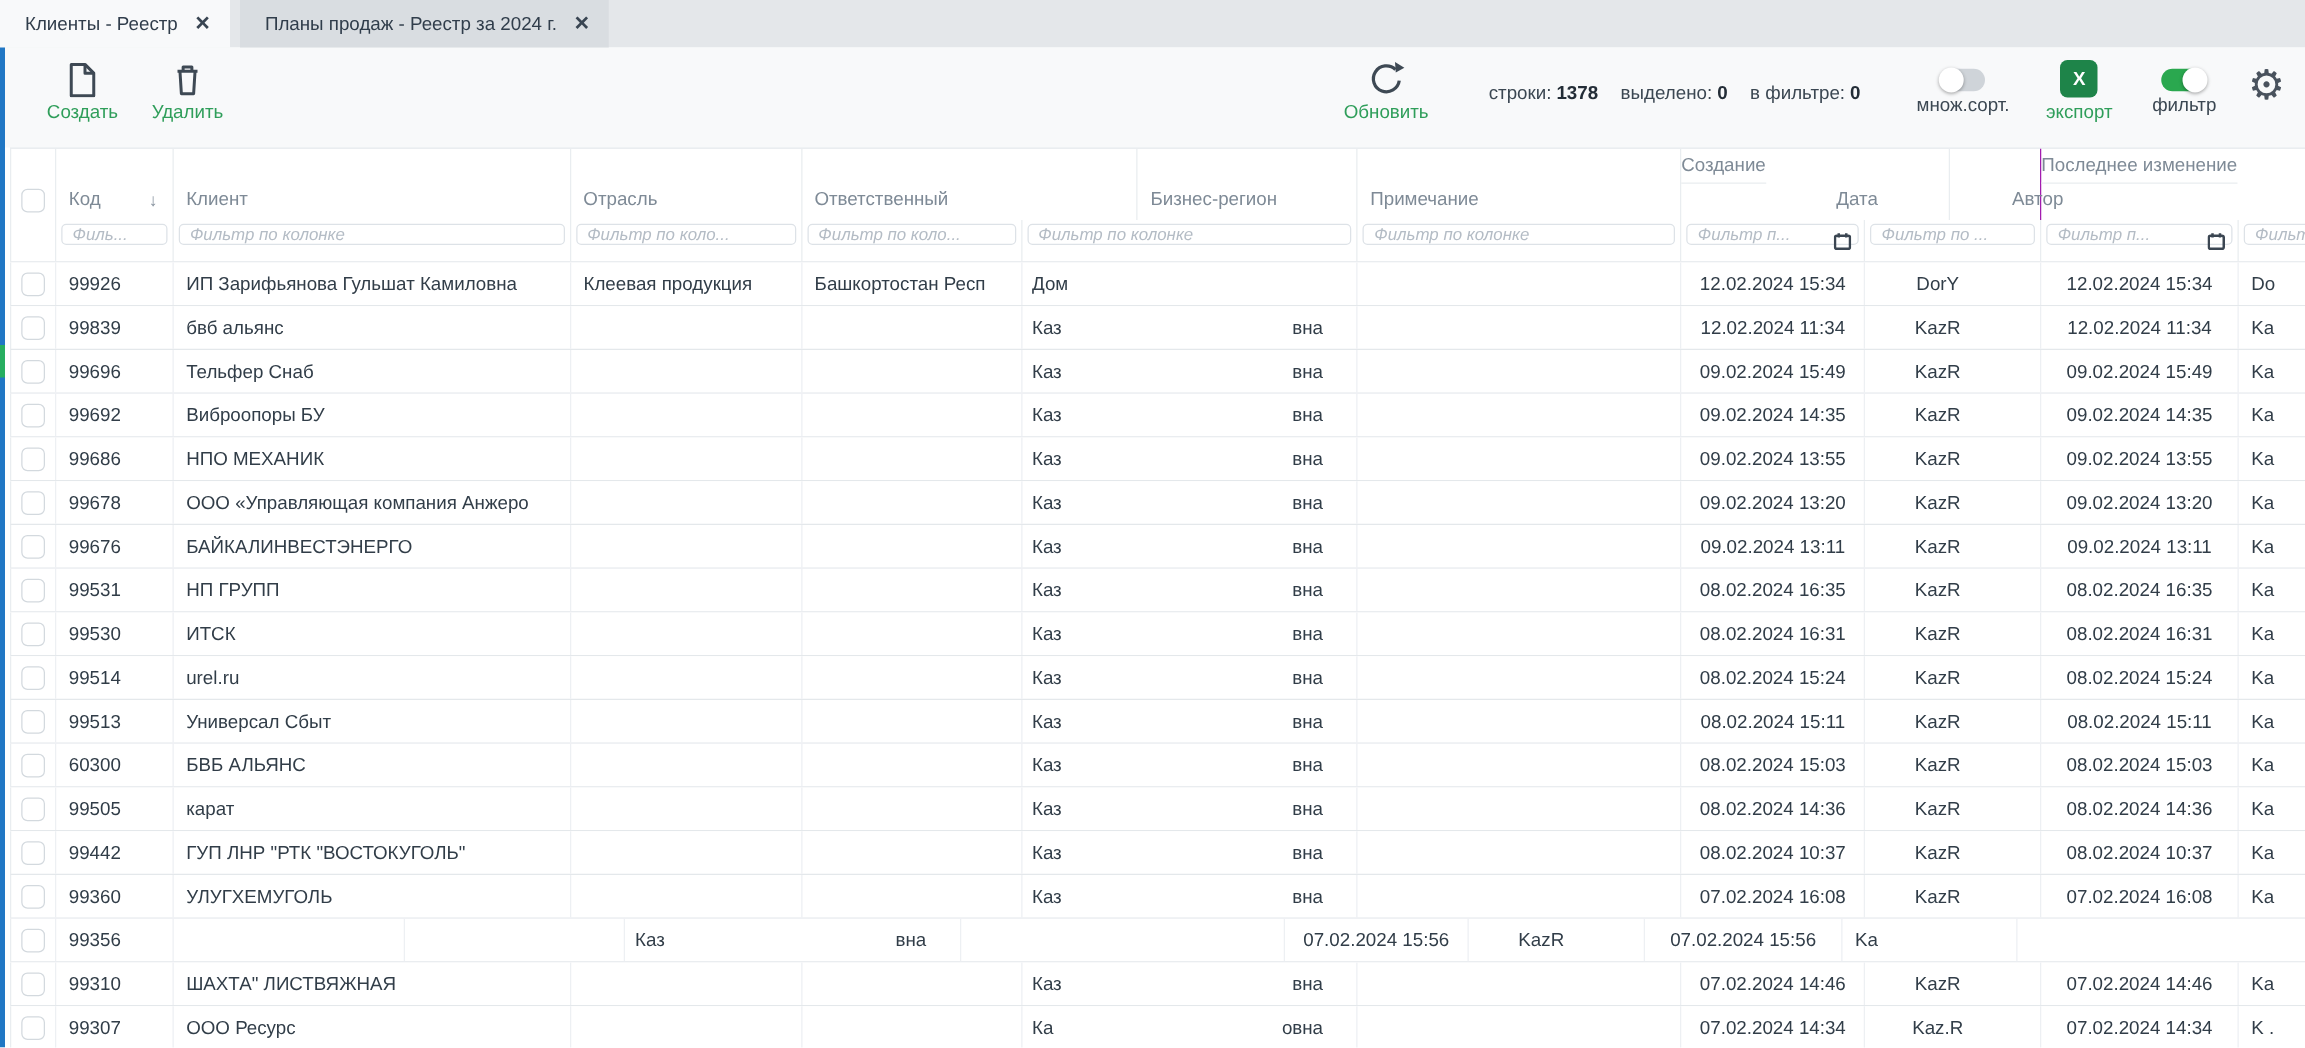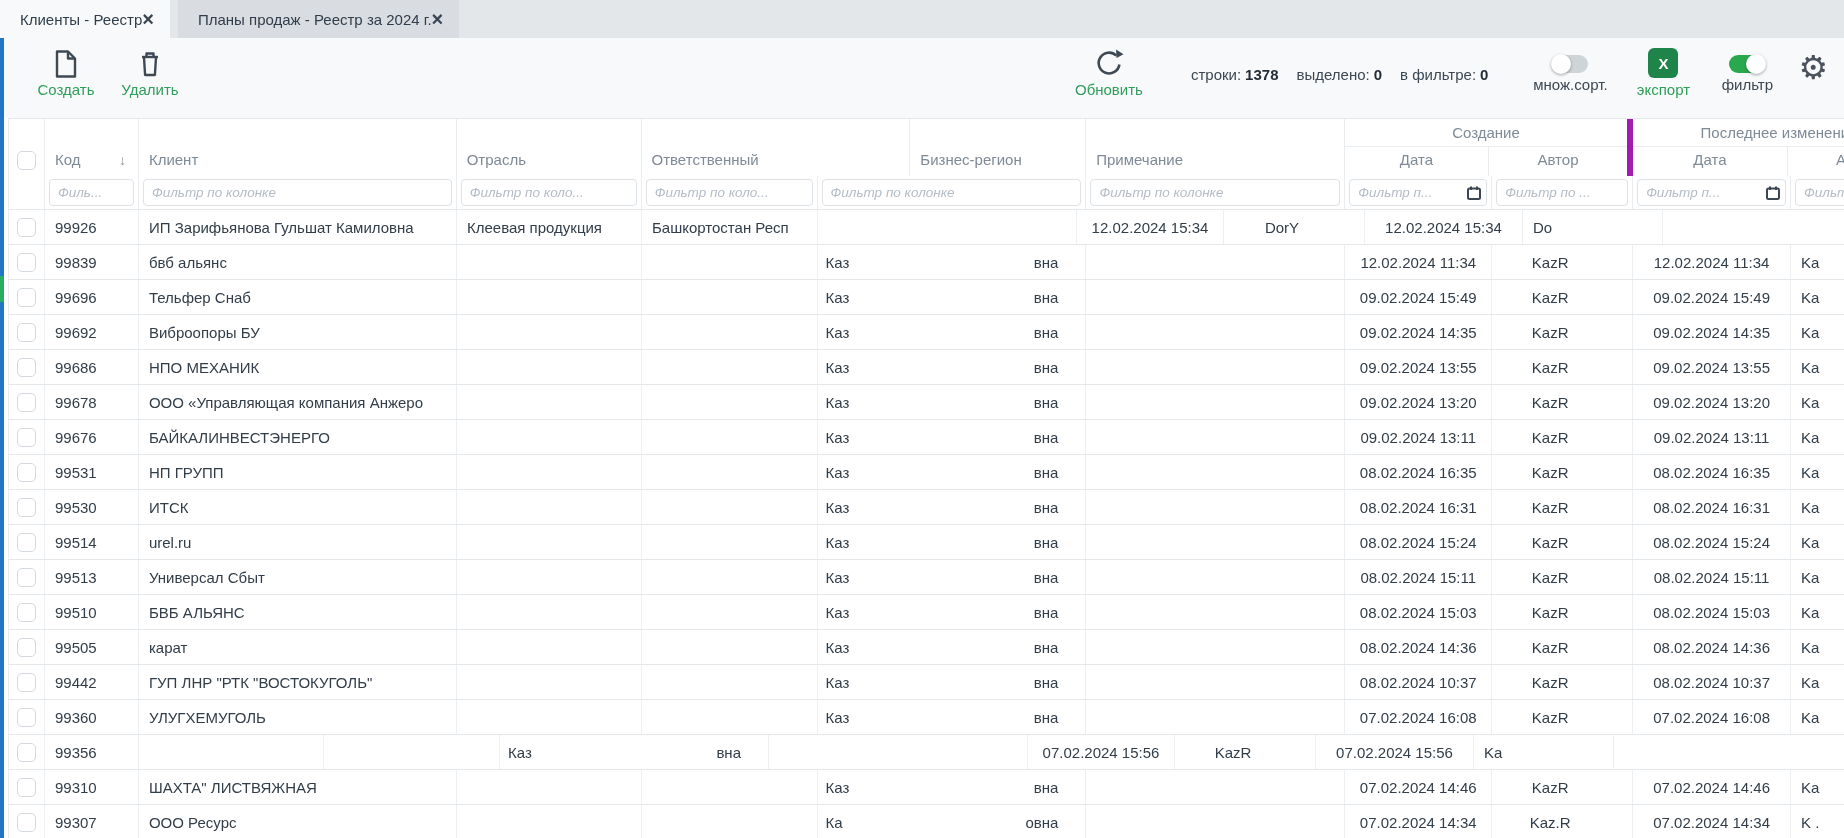--- a/index.html
+++ b/index.html
@@ -2,21 +2,21 @@
 <html><head>
 <meta charset="utf-8">
 <style>
   *{margin:0;padding:0;box-sizing:border-box}
   html,body{width:1844px;height:838px;overflow:hidden;background:#fff;
     font-family:"Liberation Sans","DejaVu Sans",sans-serif;}
   .app{position:relative;width:1844px;height:838px;background:#fff}
 
   
   .tabbar{display:flex;height:38px;background:#e4e7ea;align-items:stretch}
-  .tab{display:flex;align-items:center;padding:0 16px 0 20px;font-size:15px;
+  .tab{display:flex;align-items:center;gap:14px;padding:0 16px 0 20px;font-size:15px;
        color:#303d4b;background:#d9dde1;margin-left:8px;cursor:pointer;white-space:nowrap}
   .tab.active{background:#f8f9fa;margin-left:0}
   .tab-close{font-size:20px;color:#394552;line-height:1;font-weight:bold}
 
   
   .toolbar{display:flex;height:80px;background:#f8f9fa;align-items:flex-start;padding:7px 12px 0 24px}
   .tool{display:flex;flex-direction:column;align-items:center;gap:3px;width:84px;cursor:pointer;padding-top:3px}
   .tool .icon-box{height:30px;display:flex;align-items:flex-end;justify-content:center}
   .tool-label{font-size:15px;color:#2f9e5a;white-space:nowrap}
   .tool-label.dark{color:#3b4752}
@@ -38,29 +38,29 @@
   .grid{position:absolute;left:8px;top:118px;width:1923px}
   .c-cb{width:36px}.c-code{width:94px}.c-client{width:318px}.c-industry{width:185px}
   .c-region{width:176px}.c-resp{width:269px}.c-note{width:259px}.c-cdate{width:147px}
   .c-cauthor{width:141px}.c-mdate{width:158px}.c-mauthor{width:140px}
   .thead{display:flex;height:58px;border-top:1px solid #e4e8ec;border-left:1px solid #e9edf0}
   .hcell{border-right:1px solid #e9edf0;display:flex;align-items:flex-end;
        padding:0 10px 8px 10px;font-size:15px;color:#7e8a96;white-space:nowrap;overflow:hidden}
   .hcell.cb{justify-content:center;padding:0 0 6px 0}
   .hcell.code{justify-content:space-between;padding-right:12px}
   .sort{color:#8a95a1;font-size:14px}
-  .hgroup{display:flex;flex-direction:column;border-right:6px solid #a21caf}
+  .hgroup{display:flex;flex-direction:row;border-right:1px solid #a21caf}
   .hgroup-title{height:28px;display:flex;align-items:center;justify-content:center;
        font-size:15px;color:#7e8a96;border-bottom:1px solid #e9edf0;white-space:nowrap}
   .hgroup-cols{display:flex;flex:1}
   .hgroup-cols .hcell{align-items:flex-end;justify-content:center;padding:0 0 8px 0}
   .hgroup-cols .hcell:last-child{border-right:none}
   .tfilter{display:flex;height:34px;border-left:1px solid #e9edf0;border-bottom:1px solid #e4e8eb}
   .fcell{border-right:1px solid #e9edf0;padding:3px 4px 0 4px;position:relative}
-  .fcell input{width:100%;height:27px;border:1px solid #dde2e7;border-radius:4px;padding:4px 8px;
+  .fcell input{width:100%;height:17px;border:1px solid #dde2e7;border-radius:4px;padding:4px 8px;
        font-size:13.5px;font-family:inherit;color:#333;background:#fff;outline:none}
   .fcell.withcal input{padding-right:24px}
   .fcell input::placeholder{font-style:italic;color:#b4bcc5}
   .cal{position:absolute;right:10px;top:10px;pointer-events:auto;cursor:pointer}
   .tbody{}
   .trow{display:flex;height:35px;border-left:1px solid #e9edf0;border-bottom:1px solid #e4e8eb;background:#fff}
   .tcell{height:100%;display:flex;align-items:center;border-right:1px solid #edf0f3;
        padding:0 10px;font-size:15px;color:#313d48;overflow:hidden;white-space:nowrap}
   .tcell.cbc{justify-content:center;padding:0}
   .tcell.center{justify-content:center;padding:0}
@@ -221,20 +221,24 @@
 
     <div class="tbody">
   <div class="trow">
     <div class="tcell cbc c-cb">
       <span class="chk"></span>
     </div>
     <div class="tcell c-code">99926</div>
     <div class="tcell c-client">ИП Зарифьянова Гульшат Камиловна</div>
     <div class="tcell c-industry">Клеевая продукция</div>
     <div class="tcell c-region">Башкортостан Респ</div>
+    <div class="tcell resp c-resp">
+      <span>Дом</span>
+      <span></span>
+    </div>
     <div class="tcell c-note"></div>
     <div class="tcell center c-cdate">12.02.2024 15:34</div>
     <div class="tcell auth c-cauthor">
       <span>Dor</span>
       <span>Y</span>
     </div>
     <div class="tcell center c-mdate">12.02.2024 15:34</div>
     <div class="tcell c-mauthor">Do</div>
   </div>
 
@@ -455,21 +459,21 @@
       <span>R</span>
     </div>
     <div class="tcell center c-mdate">08.02.2024 15:11</div>
     <div class="tcell c-mauthor">Ka</div>
   </div>
 
   <div class="trow">
     <div class="tcell cbc c-cb">
       <span class="chk"></span>
     </div>
-    <div class="tcell c-code">99510</div>
+    <div class="tcell c-code">60300</div>
     <div class="tcell c-client">БВБ АЛЬЯНС</div>
     <div class="tcell c-industry"></div>
     <div class="tcell c-region"></div>
     <div class="tcell resp c-resp">
       <span>Каз</span>
       <span>вна</span>
     </div>
     <div class="tcell c-note"></div>
     <div class="tcell center c-cdate">08.02.2024 15:03</div>
     <div class="tcell auth c-cauthor">

